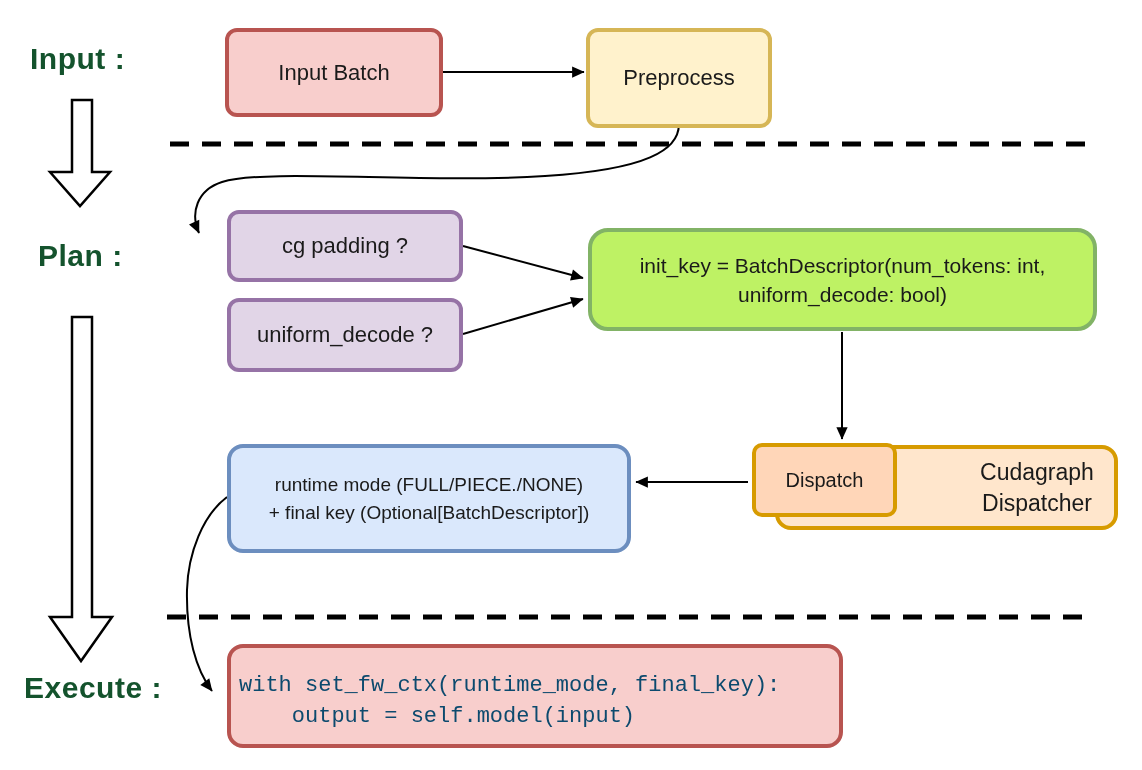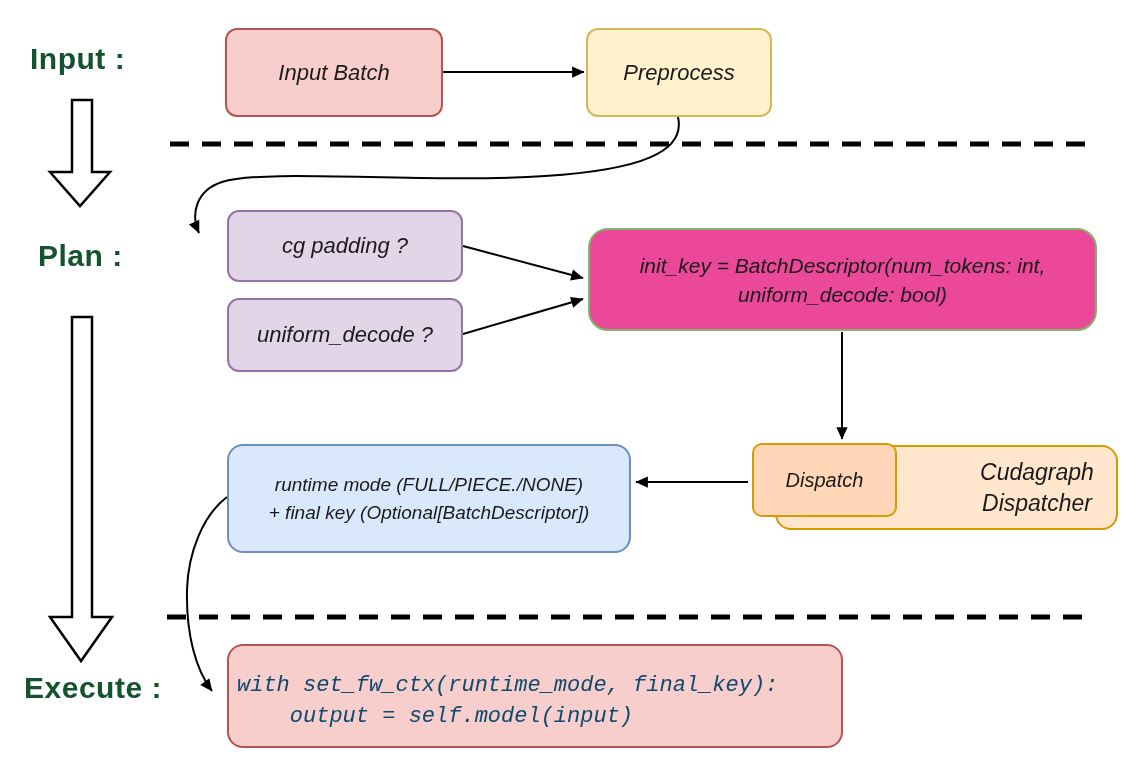--- a/index.html
+++ b/index.html
@@ -14,28 +14,27 @@
   #wires{position:absolute;left:0;top:0;z-index:1;}
   .stage-label{
     position:absolute;z-index:2;
     font-weight:bold;font-size:30px;color:#14532d;
     white-space:nowrap;letter-spacing:0.5px;
   }
   .node{
     position:absolute;z-index:2;
     display:flex;align-items:center;justify-content:center;
     flex-direction:column;
-    border:2px solid #8b5cf6;border-radius:12px;
+    border:4px solid #8b5cf6;border-radius:12px;
     text-align:center;white-space:nowrap;
     box-sizing:border-box;
-    font-style:italic;
   }
   .node .ln{display:block;}
   #node-input-batch   {left:225px;top:28px;width:218px;height:89px;font-size:22px;}
-  #node-preprocess    {left:586px;top:28px;width:186px;height:89px;font-size:22px;}
+  #node-preprocess    {left:586px;top:28px;width:186px;height:100px;font-size:22px;}
   #node-cg-padding    {left:227px;top:210px;width:236px;height:72px;font-size:22px;}
   #node-uniform-decode{left:227px;top:298px;width:236px;height:74px;font-size:22px;}
   #node-init-key      {left:588px;top:228px;width:509px;height:103px;font-size:21px;line-height:29px;border-radius:20px;}
   #node-cudagraph     {left:743px;top:445px;width:343px;height:85px;font-size:23px;line-height:31px;border-radius:16px;z-index:2;margin-left:32px;}
   #node-cudagraph .label-zone{
     position:absolute;left:185px;right:4px;top:0;bottom:0;
     display:flex;flex-direction:column;align-items:center;justify-content:center;
   }
   #node-dispatch      {left:752px;top:443px;width:145px;height:74px;font-size:20px;border-radius:10px;z-index:3;}
   #node-runtime-key   {left:227px;top:444px;width:404px;height:109px;font-size:19px;line-height:28px;border-radius:16px;}
@@ -93,21 +92,21 @@
   </div>
 
   <div class="node" id="node-cg-padding" style="background-color: rgb(225, 213, 231); border-color: rgb(150, 115, 166);">
     <span class="ln">cg padding ?</span>
   </div>
 
   <div class="node" id="node-uniform-decode" style="background-color: rgb(225, 213, 231); border-color: rgb(150, 115, 166);">
     <span class="ln">uniform_decode ?</span>
   </div>
 
-  <div class="node" id="node-init-key" style="background-color: #ec4899; border-color: rgb(130, 179, 102);">
+  <div class="node" id="node-init-key" style="background-color: #bef264; border-color: rgb(130, 179, 102);">
     <span class="ln">init_key = BatchDescriptor(num_tokens: int,</span>
     <span class="ln">uniform_decode: bool)</span>
   </div>
 
   <div class="node" id="node-cudagraph" style="background-color: rgb(255, 230, 204); border-color: rgb(215, 155, 0);">
     <div class="label-zone">
       <span class="ln">Cudagraph</span>
       <span class="ln">Dispatcher</span>
     </div>
   </div>

